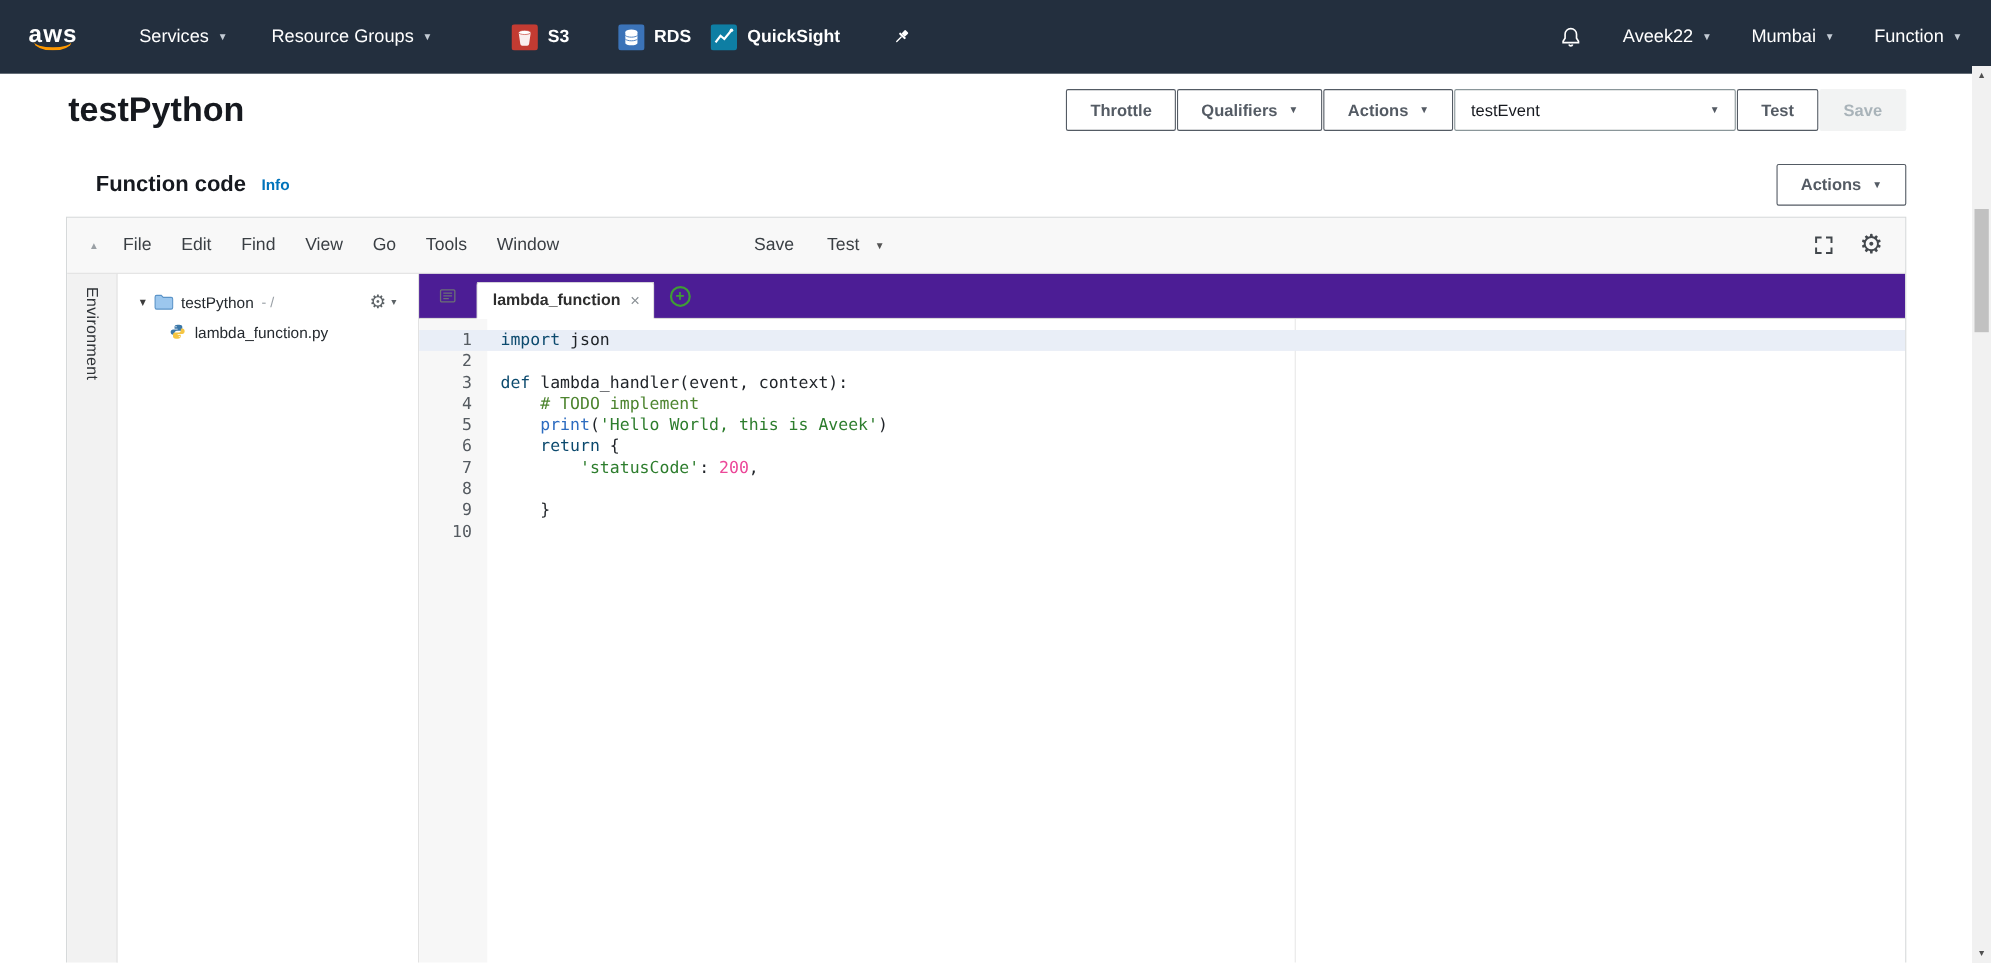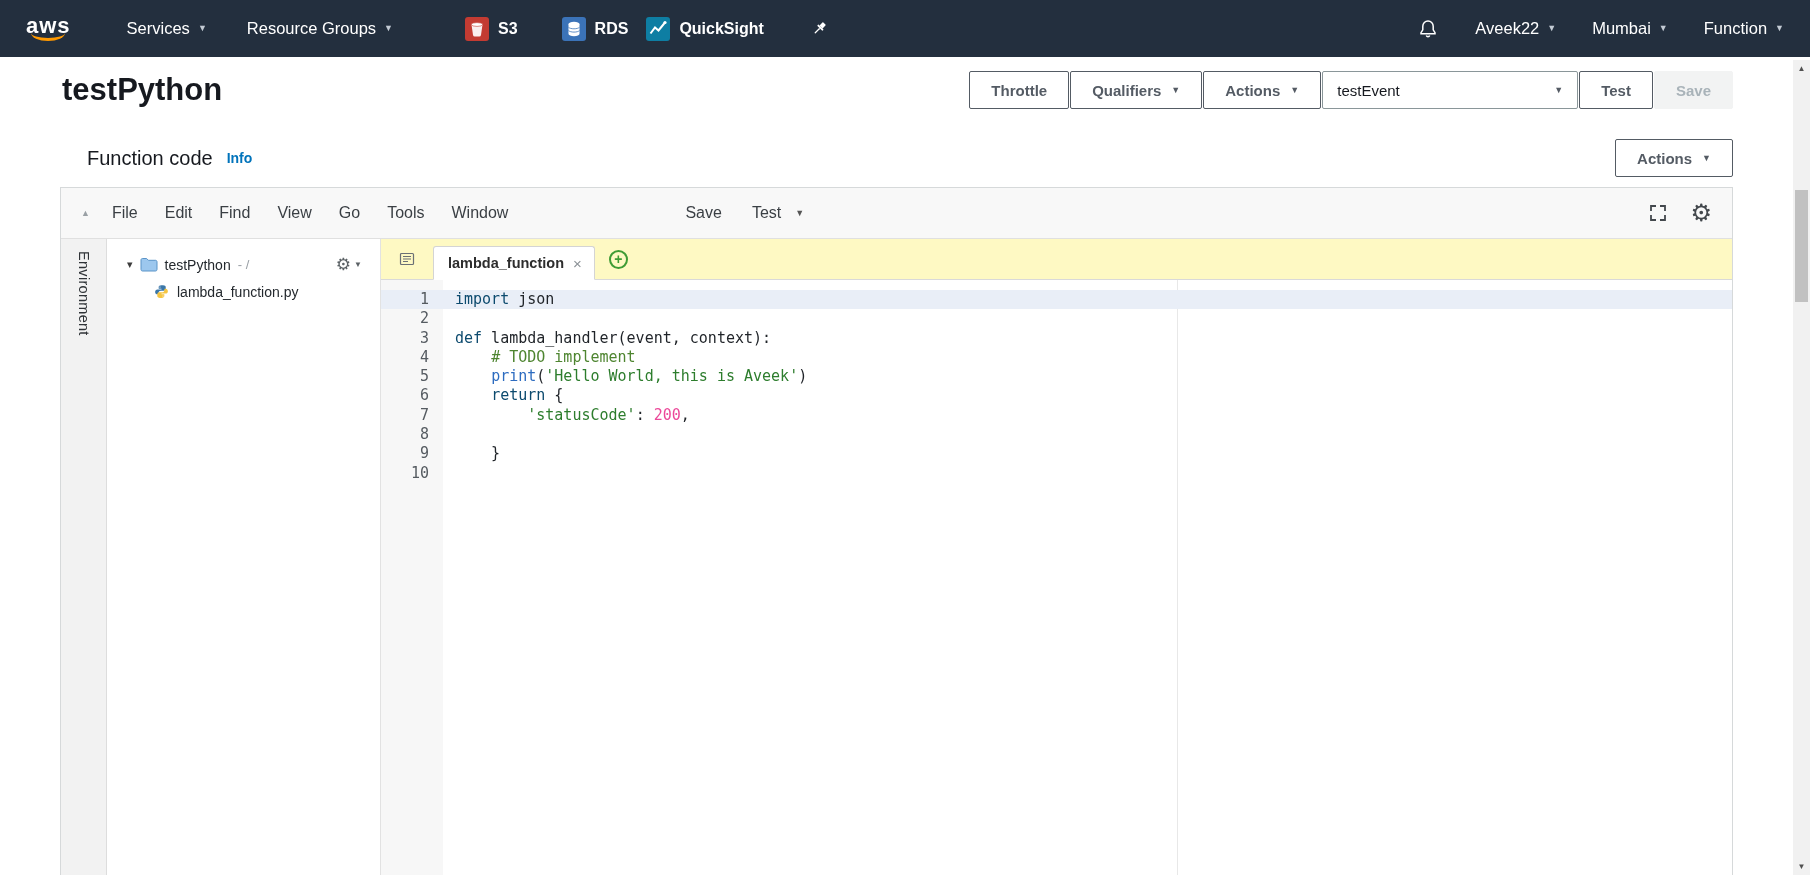--- a/index.html
+++ b/index.html
@@ -1,20 +1,20 @@
 <!DOCTYPE html>
 <html><head>
 <meta charset="utf-8">
 <style>
   *{box-sizing:border-box;margin:0;padding:0}
   html,body{width:1810px;height:875px;overflow:hidden;background:#fff;
     font-family:"Liberation Sans",sans-serif;-webkit-font-smoothing:antialiased}
 
   
-  .topnav{height:57px;background:#232f3e;display:flex;align-items:center;
+  .topnav{height:67px;background:#232f3e;display:flex;align-items:center;
     padding:0 26px;color:#fff;position:relative;z-index:5}
   .aws-logo{display:flex;flex-direction:column;align-items:center;margin-right:56px;cursor:pointer}
   .aws-word{font-size:22px;font-weight:700;letter-spacing:1px;line-height:20px}
   .smile{width:34px;height:8px;border-bottom:3px solid #ff9900;
     border-radius:0 0 50% 50%/0 0 100% 100%;margin-top:-3px}
   .nav-item{display:flex;align-items:center;gap:8px;font-size:16.5px;cursor:pointer}
   .caret{font-size:9px;line-height:1}
   .nav-caret{color:#c3cbd4}
   .mr52{margin-right:40px}.mr58{margin-right:72px}.mr44{margin-right:44px}.mr40{margin-right:18px}.mr46{margin-right:46px}
   .nav-shortcut{display:flex;align-items:center;gap:9px;font-weight:700;font-size:16px;cursor:pointer}
@@ -32,21 +32,21 @@
     font-weight:700;font-size:15px;font-family:inherit;cursor:pointer}
   .btn .caret{color:#545b64}
   .btn.disabled{background:#f2f3f3;border-color:#f2f3f3;color:#a9b3b9;cursor:default}
   .select{width:256px;height:38px;border:1px solid #8a9699;border-radius:2px;background:#fff;
     display:flex;align-items:center;justify-content:space-between;padding:0 14px;
     font-size:15px;color:#16191f;cursor:pointer}
   .select .caret{color:#545b64}
 
   
   .card-header{display:flex;align-items:center;height:64px;padding:6px 77px 0 87px}
-  .section-title{font-size:20px;font-weight:400;color:#16191f}
+  .section-title{font-size:20px;font-weight:700;color:#16191f}
   .info-link{margin-left:14px;color:#0073bb;font-size:14px;font-weight:700;cursor:pointer;text-decoration:none}
 
   
   .ide{margin:0 77px 0 60px;height:690px;border:1px solid #d6d9da;
     display:flex;flex-direction:column;overflow:hidden;background:#fff}
   .menubar{height:51px;flex:none;background:#f8f8f8;border-bottom:1px solid #e0e0e0;
     display:flex;align-items:center;padding:0 20px;font-size:16px;color:#3a3f44}
   .collapse-tri{color:#9aa0a5;font-size:9px;margin-right:22px;cursor:pointer}
   .menu-item{margin-right:27px;cursor:pointer}
   .mb-save{margin-left:150px;margin-right:30px;cursor:pointer}
@@ -62,21 +62,21 @@
     padding-top:12px;font-size:14px;color:#24292e}
   .tree-row{display:flex;align-items:center;height:27px;cursor:pointer}
   .tree-row.root{padding:0 18px 0 20px;gap:7px}
   .tree-caret{font-size:11px;color:#3c3c3c}
   .tree-suffix{color:#9aa0a6;font-size:13px}
   .tree-gear{margin-left:auto;display:flex;align-items:center;gap:3px;color:#5c6266;cursor:pointer}
   .tree-gear .gear{font-size:17px;color:#5c6266}
   .tree-gear .caret{font-size:8px;color:#5c6266}
   .tree-row.file{padding-left:47px;gap:8px}
   .editor{flex:1;display:flex;flex-direction:column;min-width:0;background:#fff}
-  .tabbar{height:41px;flex:none;background:#fef9c3;border-bottom:1px solid #d9d9d9;
+  .tabbar{height:41px;flex:none;background:#4c1d95;border-bottom:1px solid #d9d9d9;
     display:flex;align-items:flex-end;padding-left:18px}
   .tablist{align-self:center;margin-right:18px;cursor:pointer;display:flex}
   .tab{position:relative;z-index:1;height:34px;margin-bottom:-1px;background:#fff;
     border:1px solid #d4d4d4;border-bottom:1px solid #fff;border-radius:3px 3px 0 0;
     display:flex;align-items:center;gap:9px;padding:0 12px 0 14px;
     font-size:14.5px;font-weight:700;color:#2d2d2d;cursor:pointer}
   .tab-close{color:#8b9196;font-weight:400;font-size:15px;cursor:pointer}
   .tab-add{align-self:center;margin-left:14px;width:19px;height:19px;border:2px solid #3f9c35;
     border-radius:50%;color:#3f9c35;display:flex;align-items:center;justify-content:center;
     font-size:14px;font-weight:700;line-height:1;cursor:pointer}

